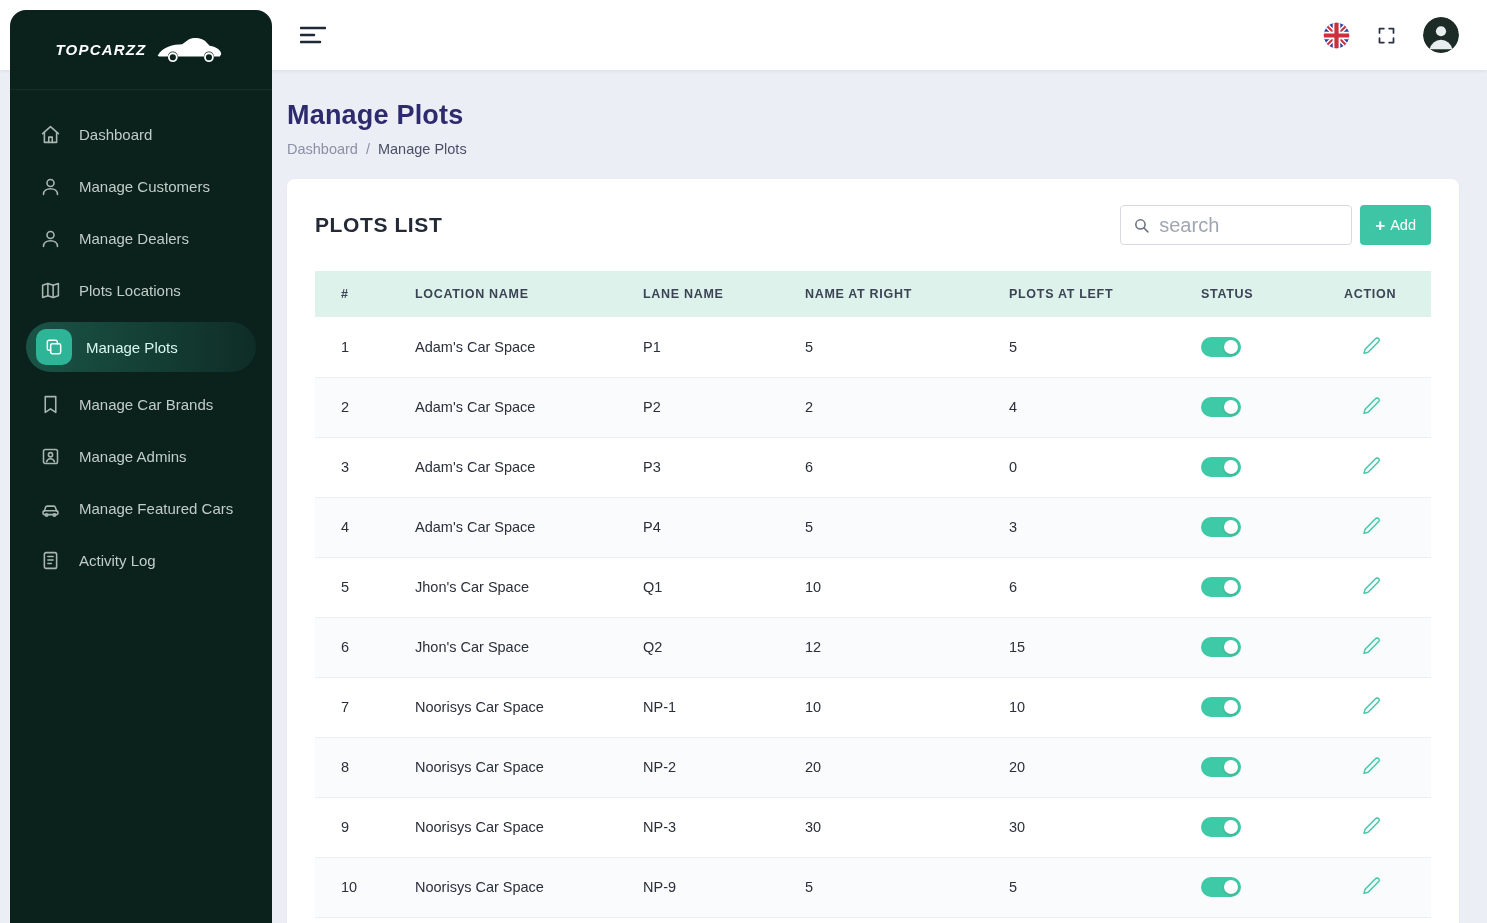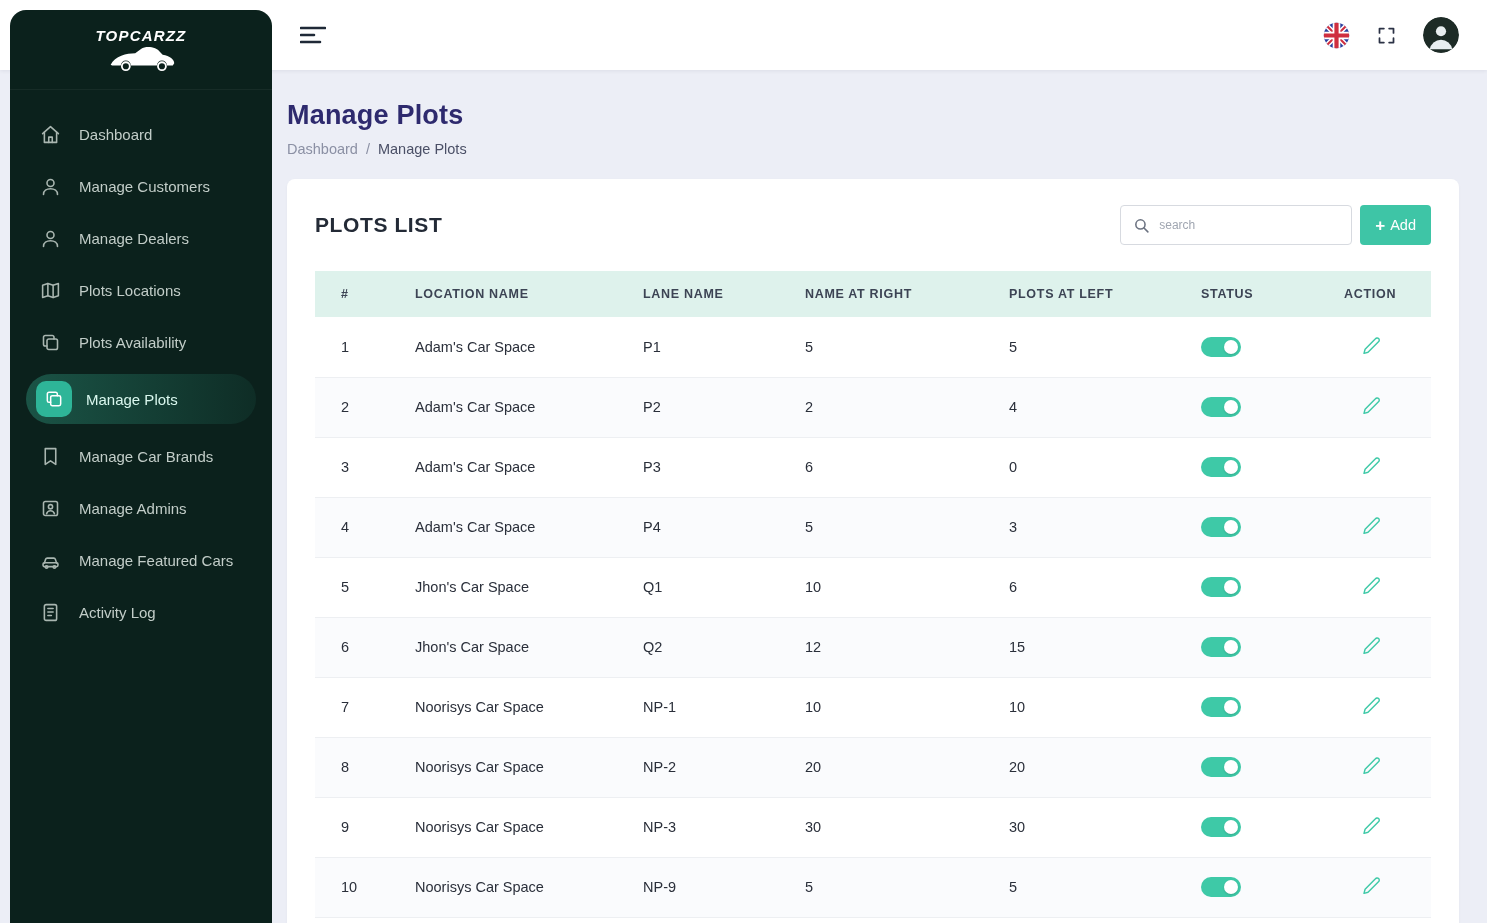--- a/index.html
+++ b/index.html
@@ -11,21 +11,21 @@
     box-shadow:0 1px 4px rgba(20,20,43,.07); display:flex; align-items:center;
     justify-content:space-between; padding:0 28px 0 296px; z-index:5; }
   .hamburger { background:none; border:none; cursor:pointer; padding:4px; display:flex; }
   .topbar-right { display:flex; align-items:center; gap:26px; }
   .icon-btn { display:inline-flex; cursor:pointer; }
   .avatar { width:36px; height:36px; border-radius:50%; overflow:hidden; display:inline-flex; cursor:pointer; }
 
   
   .sidebar { position:absolute; left:10px; top:10px; bottom:0; width:262px;
     background:#0b211c; border-radius:16px 16px 0 0; z-index:10; color:#c2cdc8; }
-  .logo { height:80px; display:flex; flex-direction:column; align-items:center;
+  .logo { height:80px; display:flex; flex-direction:row; align-items:center;
     justify-content:center; gap:2px; cursor:pointer; border-bottom:1px solid rgba(255,255,255,.05); }
   .logo-text { color:#fff; font-weight:bold; font-style:italic; font-size:15px; letter-spacing:1.2px; }
   .logo-car { width:78px; height:26px; display:flex; }
   .logo-car svg { width:100%; height:100%; }
   .nav { padding:18px 0 0 0; }
   .nav-item { display:flex; align-items:center; gap:18px; height:52px; padding:0 14px 0 30px;
     font-size:15px; color:#c2cdc8; cursor:pointer; }
   .nav-icon { width:21px; height:21px; flex:0 0 21px; color:#a9b6b0; display:flex;
     align-items:center; justify-content:center; }
   .nav-icon svg { width:100%; height:100%; }
@@ -45,21 +45,21 @@
 
   
   .card { margin-top:22px; background:#fff; border-radius:8px; padding:26px 28px;
     box-shadow:0 1px 3px rgba(20,20,43,.04); min-height:780px; }
   .card-head { display:flex; align-items:center; justify-content:space-between; }
   .card-title { font-size:21px; font-weight:bold; color:#232a36; letter-spacing:.6px; }
   .card-tools { display:flex; align-items:center; gap:8px; }
   .search-box { display:flex; align-items:center; gap:9px; width:232px; height:40px;
     border:1px solid #d7dae0; border-radius:4px; padding:0 12px; background:#fff; }
   .search-box svg { flex:0 0 17px; }
-  .search-box input { border:none; outline:none; width:100%; font-size:12px;
+  .search-box input { border:none; outline:none; width:100%; font-size:20px;
     font-family:"Liberation Sans", sans-serif; color:#333; background:transparent; }
   .search-box input::placeholder { color:#a0a6b1; }
   .add-btn { height:40px; padding:0 15px; background:#3ec5a6; border:none; border-radius:4px;
     color:#fff; font-size:14.5px; display:flex; align-items:center; gap:5px; cursor:pointer;
     font-family:"Liberation Sans", sans-serif; }
   .add-btn .plus { font-size:17px; font-weight:bold; line-height:1; }
 
   
   .plots-table { width:100%; border-collapse:collapse; table-layout:fixed; margin-top:26px; }
   .plots-table thead tr { background:#def2ec; }
@@ -163,29 +163,20 @@
       </div>
       <div class="nav-item">
         <span class="nav-icon">
           <svg viewBox="0 0 24 24" fill="none" stroke="currentColor" stroke-width="1.8" stroke-linecap="round" stroke-linejoin="round">
             <path d="M9 4 3 6v14l6-2 6 2 6-2V4l-6 2-6-2z"></path>
             <path d="M9 4v14M15 6v14"></path>
           </svg>
         </span>
         <span class="nav-label">Plots Locations</span>
       </div>
-      <div class="nav-item">
-        <span class="nav-icon">
-          <svg viewBox="0 0 24 24" fill="none" stroke="currentColor" stroke-width="1.8" stroke-linecap="round" stroke-linejoin="round">
-            <rect x="8" y="8" width="12" height="12" rx="2"></rect>
-            <path d="M16 8V6a2 2 0 0 0-2-2H6a2 2 0 0 0-2 2v8a2 2 0 0 0 2 2h2"></path>
-          </svg>
-        </span>
-        <span class="nav-label">Plots Availability</span>
-      </div>
       <div class="nav-item active">
         <span class="nav-icon">
           <svg viewBox="0 0 24 24" fill="none" stroke="currentColor" stroke-width="1.8" stroke-linecap="round" stroke-linejoin="round">
             <rect x="8" y="8" width="12" height="12" rx="2"></rect>
             <path d="M16 8V6a2 2 0 0 0-2-2H6a2 2 0 0 0-2 2v8a2 2 0 0 0 2 2h2"></path>
           </svg>
         </span>
         <span class="nav-label">Manage Plots</span>
       </div>
       <div class="nav-item">

